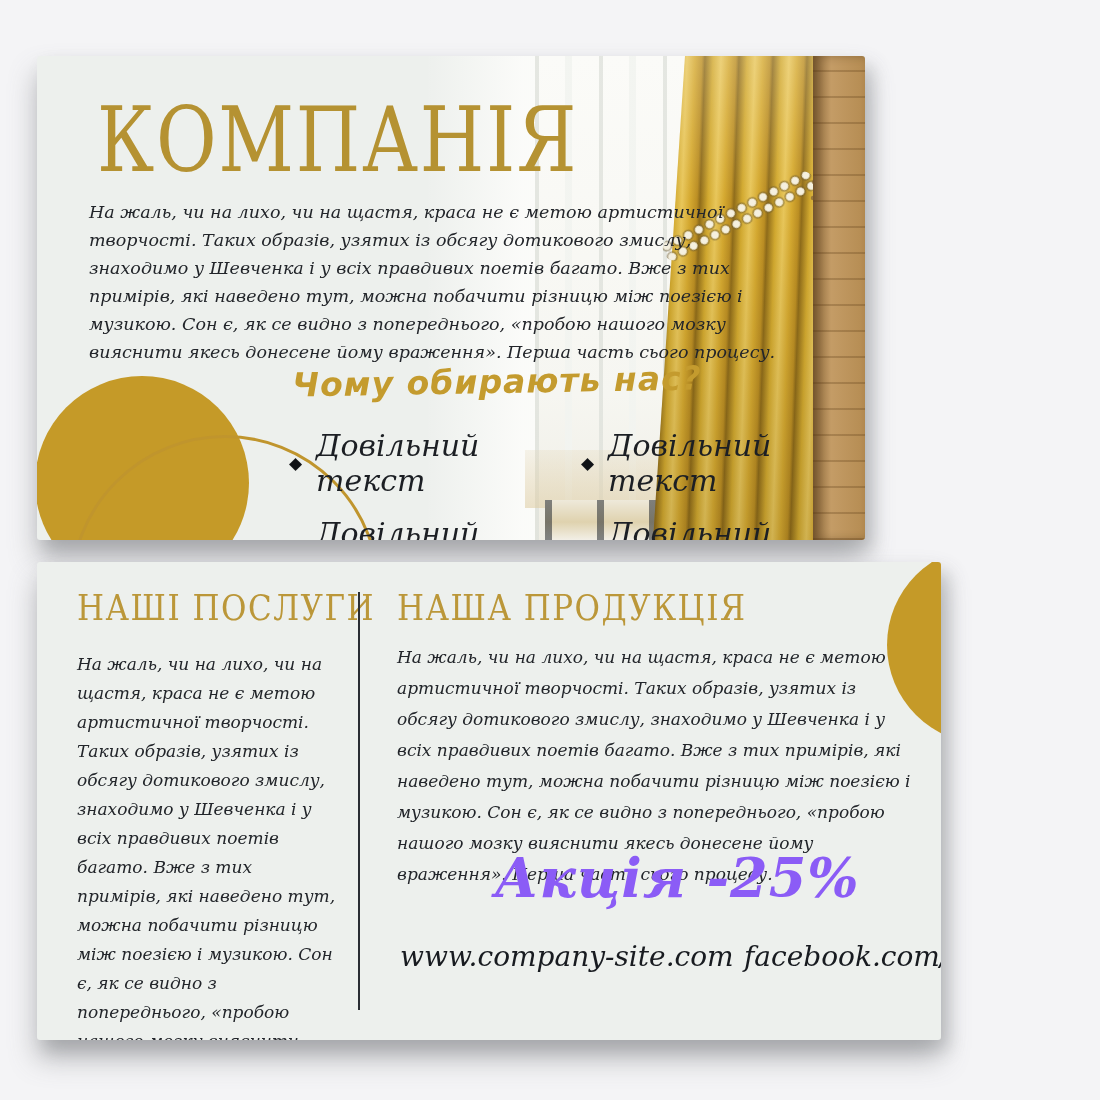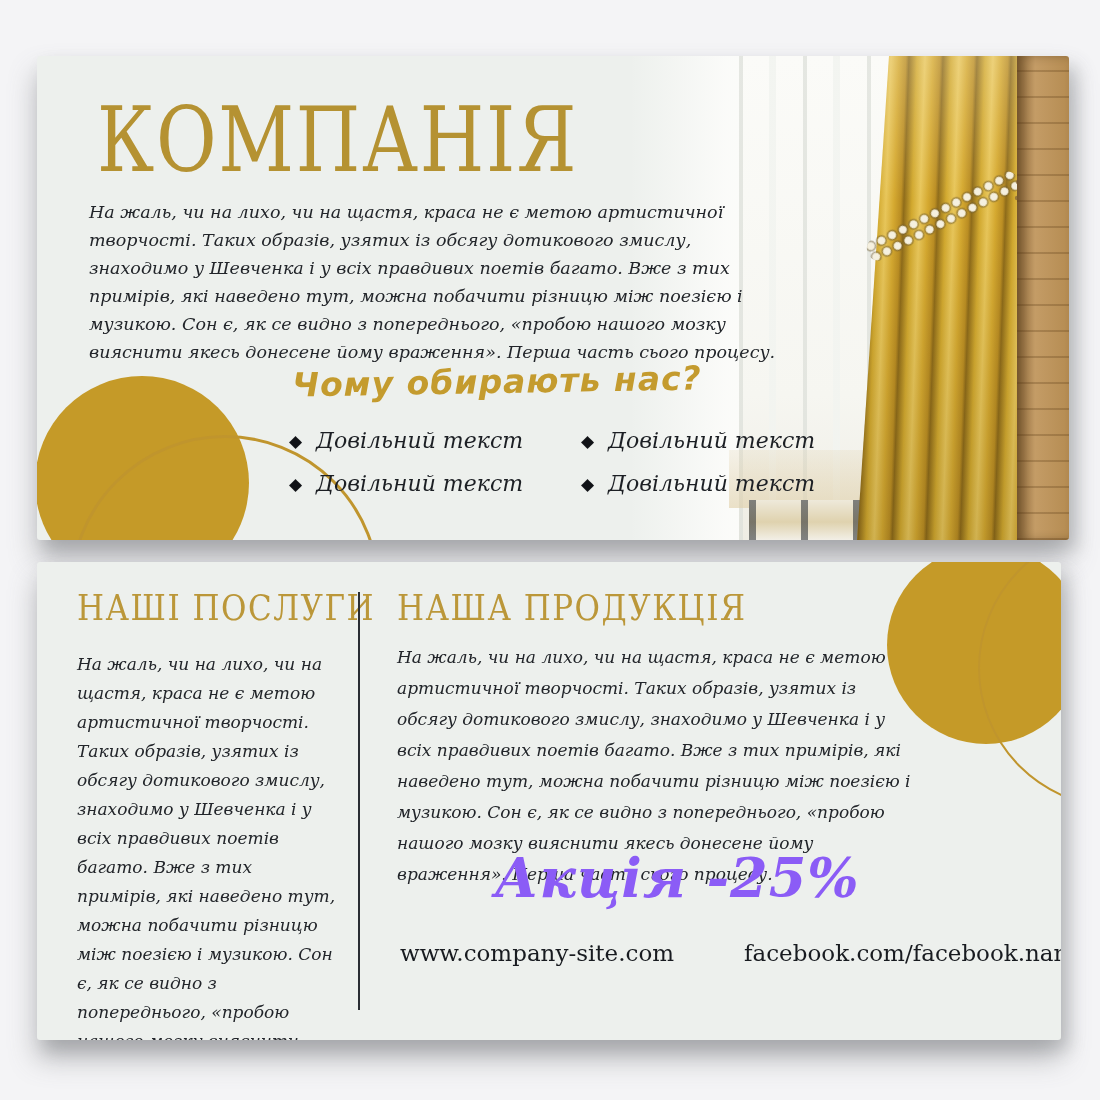--- a/index.html
+++ b/index.html
@@ -10,22 +10,22 @@
     position:relative;
     overflow:hidden;
   }
   .card {
     position:absolute;
     background:#edf0ed;
     border-radius:3px;
     box-shadow:0 18px 28px rgba(108,110,116,0.45), 8px 10px 16px rgba(108,110,116,0.25);
     overflow:hidden;
   }
-  #card-top { left:37px; top:56px; width:1032px; height:484px; }
-  #card-bottom { left:37px; top:562px; width:1024px; height:478px; }
+  #card-top { left:37px; top:56px; width:828px; height:484px; }
+  #card-bottom { left:37px; top:562px; width:904px; height:478px; }
 
   
   .company-title {
     position:absolute; left:60px; top:38px;
     font-size:86px; line-height:1.0; font-weight:400;
     color:#b59232; letter-spacing:2px;
     transform:scale(0.86,1.05); transform-origin:left top;
     white-space:nowrap;
   }
   .intro {
@@ -43,21 +43,21 @@
   .benefits {
     position:absolute; left:252px; top:372px;
     display:grid; grid-template-columns:292px 292px; row-gap:18px;
   }
   .benefit { display:flex; align-items:center; }
   .benefit .bullet {
     font-size:17px; color:#101216; margin-right:14px;
     font-family:"DejaVu Sans", sans-serif; font-style:normal;
   }
   .benefit .label {
-    font-style:italic; font-size:22px; color:#1c1f24;
+    font-style:italic; font-size:30px; color:#1c1f24;
   }
 
   .gold-circle-top {
     position:absolute; left:-2px; top:320px; width:214px; height:214px;
     border-radius:50%; background:#c59a28;
   }
   .gold-ring-top {
     position:absolute; left:33px; top:379px; width:310px; height:310px;
     border-radius:50%; border:3px solid #c0952d; background:transparent;
   }
@@ -141,21 +141,21 @@
     position:absolute; left:360px; top:284px; width:560px;
     text-align:center;
     font-style:italic; font-weight:700; font-size:54px;
     color:#8b5cf6; letter-spacing:1px;
   }
   .contacts {
     position:absolute; left:363px; top:378px; right:30px;
     display:grid; grid-template-columns:340px auto; column-gap:4px; row-gap:12px;
   }
   .contact {
-    font-size:23px; color:#181b20; white-space:nowrap;
+    font-style:italic; font-size:28px; color:#181b20; white-space:nowrap;
   }
   .gold-circle-bottom {
     position:absolute; left:850px; top:-16px; width:198px; height:198px;
     border-radius:50%; background:#c59a28;
   }
   .gold-ring-bottom {
     position:absolute; left:941px; top:-34px; width:280px; height:280px;
     border-radius:50%; border:2.5px solid #c0952d;
   }
 </style>

